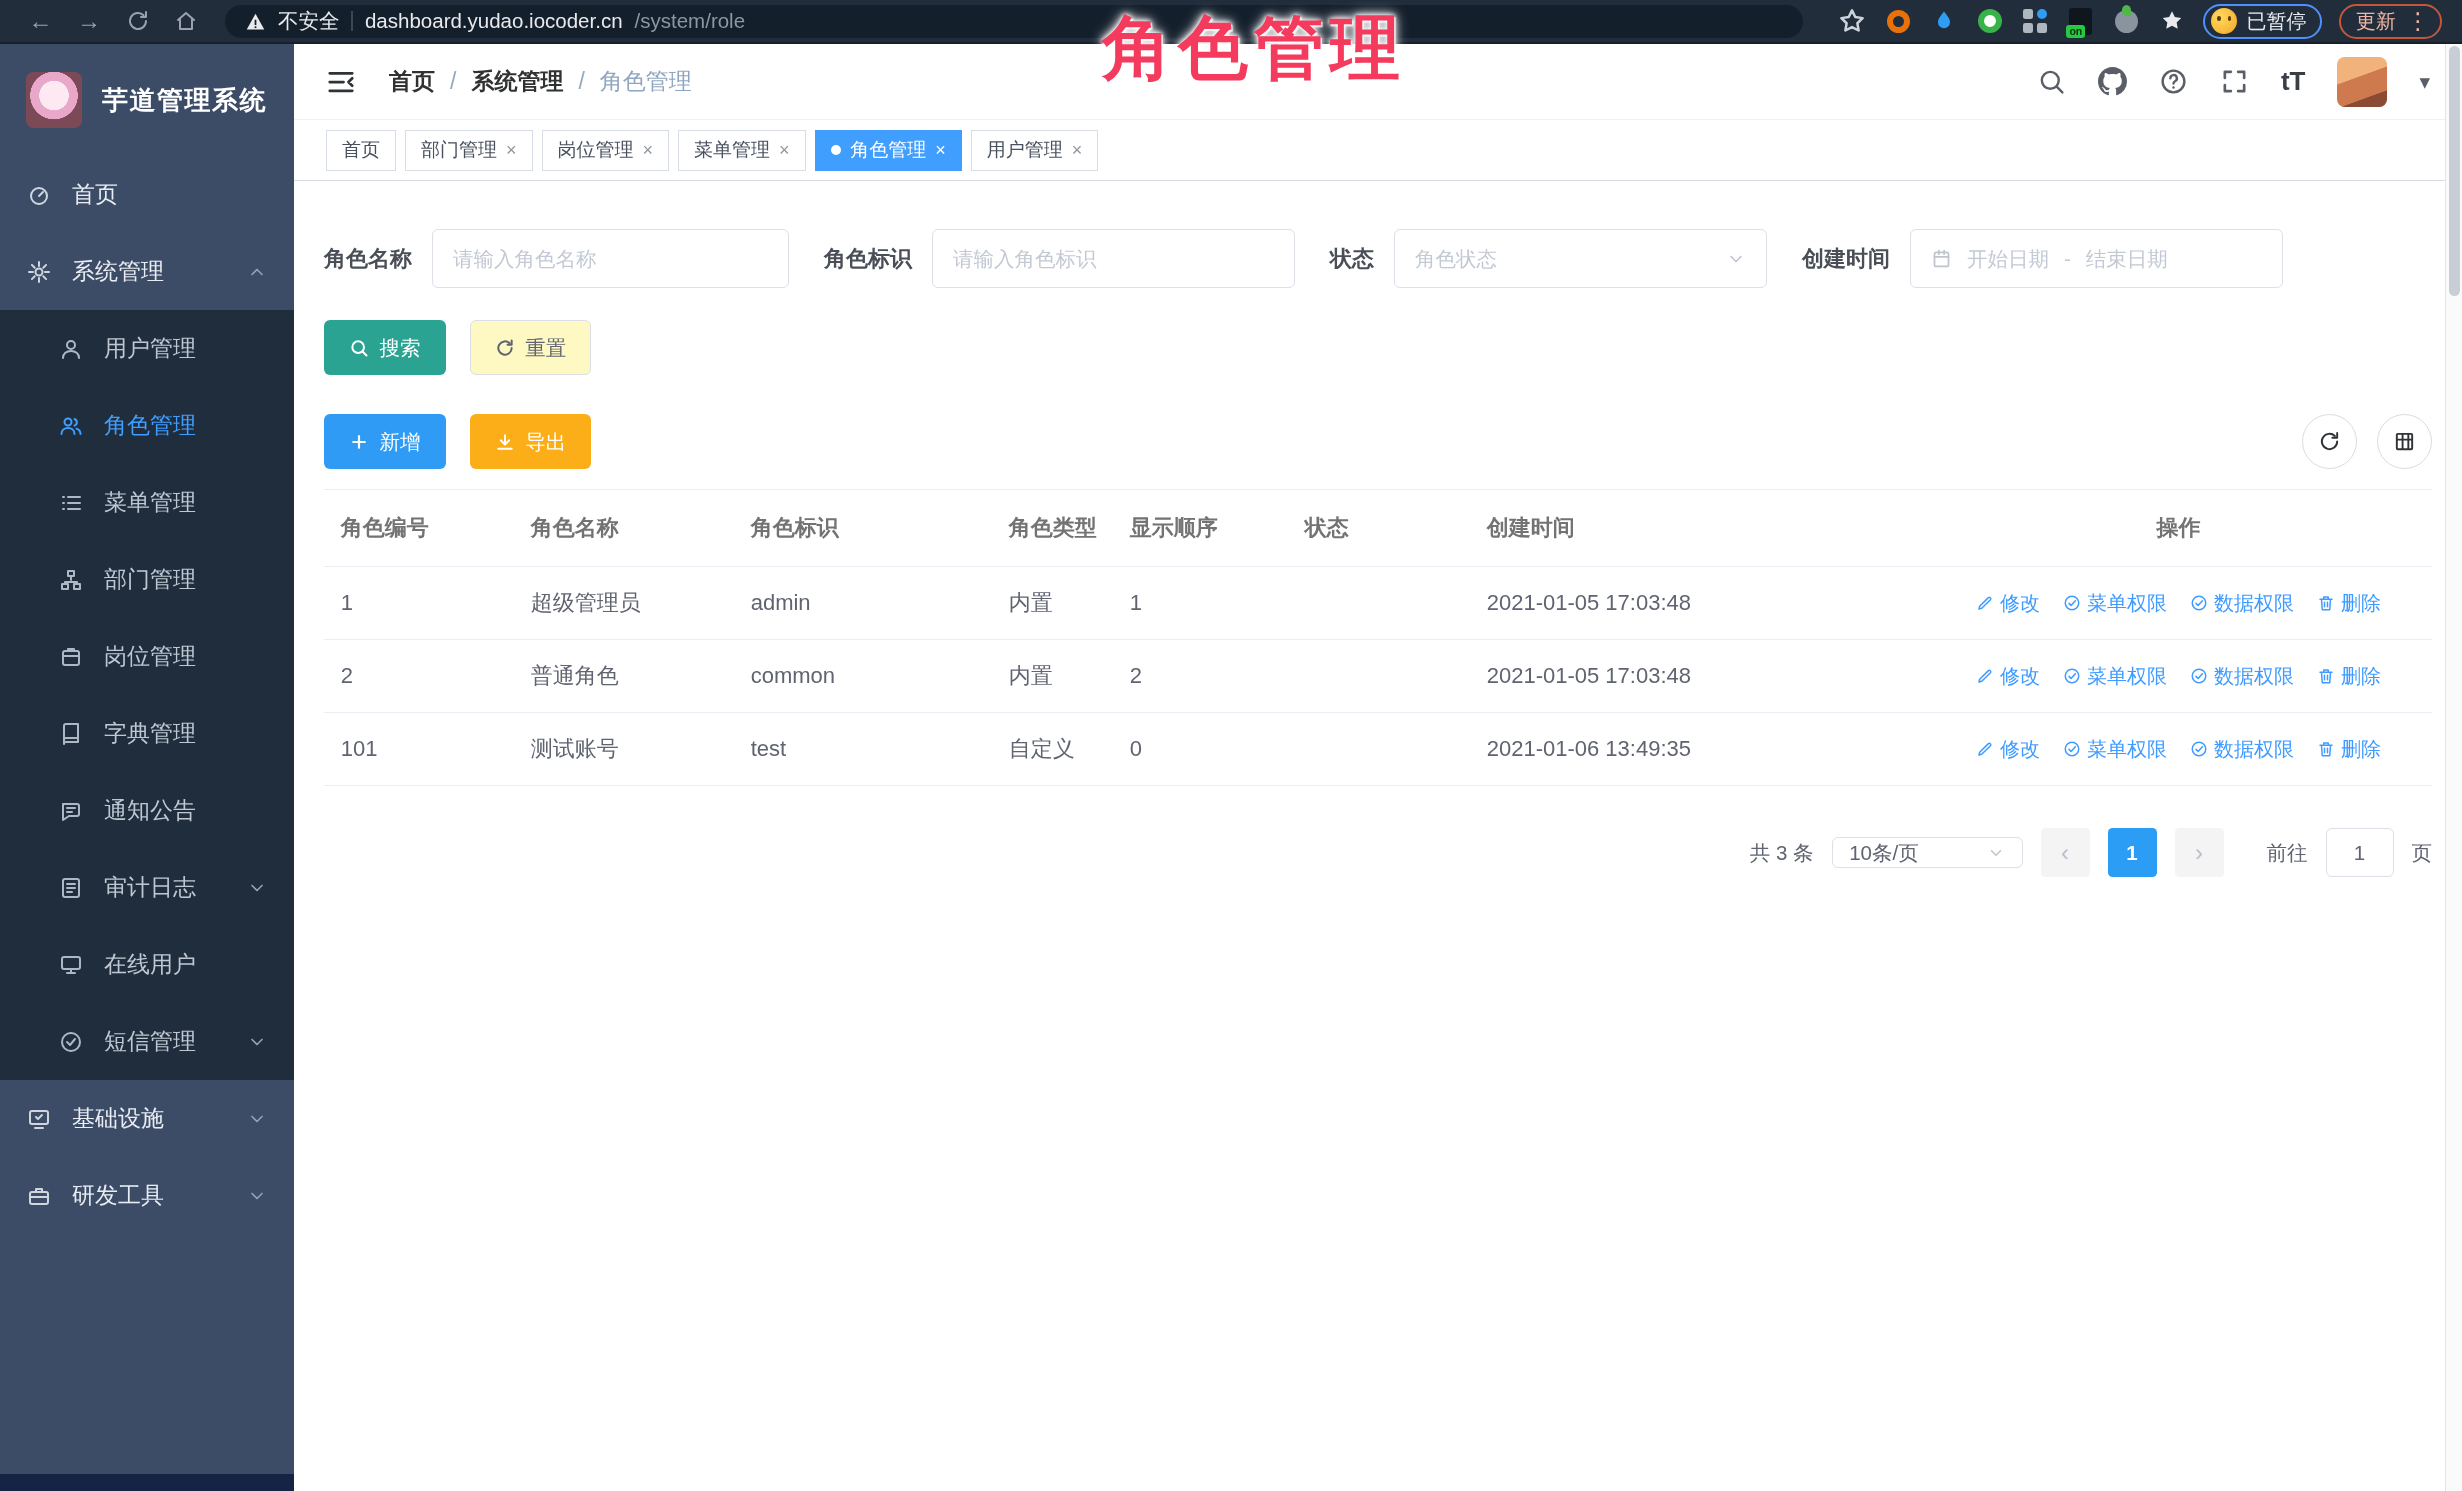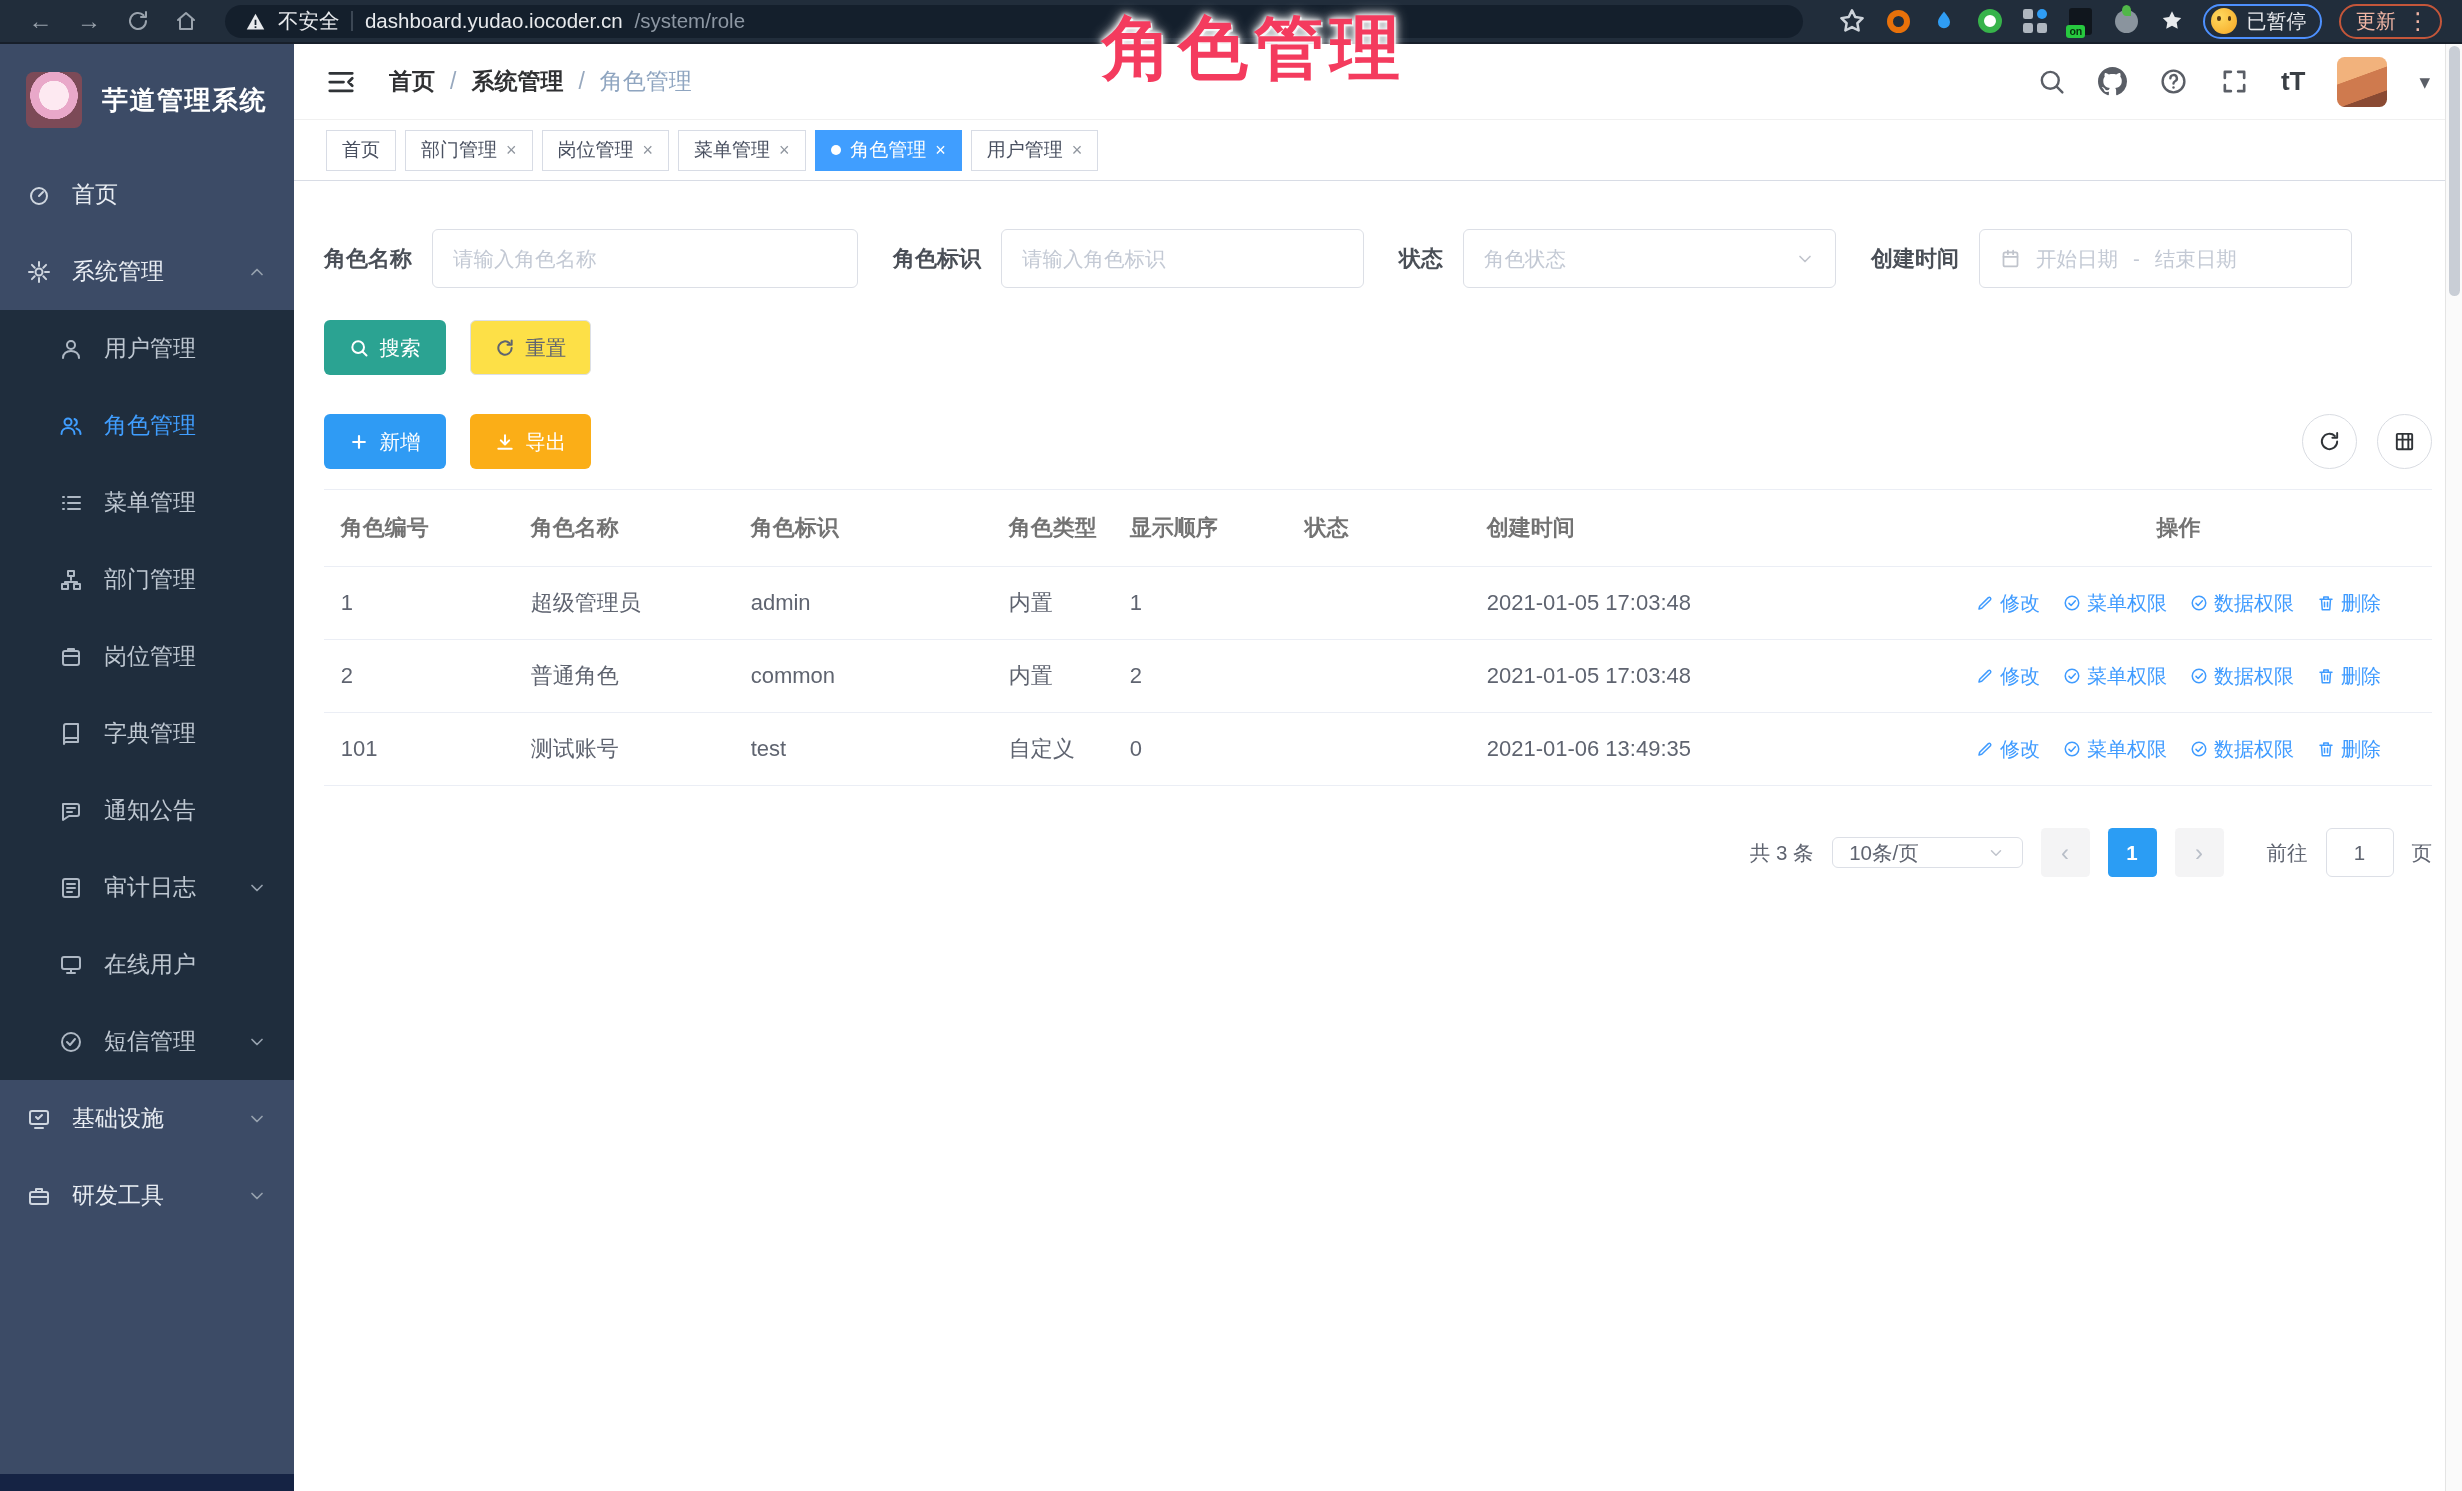--- a/index.html
+++ b/index.html
@@ -89,21 +89,21 @@
   .f-box input::placeholder{color:#c3c9d4}
   .ph{color:#c3c9d4;font-size:20.5px}
   .sel-caret{margin-left:auto;width:20px;height:20px;color:#c0c4cc}
   .date-box{gap:15px;margin-right:0}
   .date-box .ic{width:21px;height:21px;color:#c0c4cc}
   .range-sep{color:#c3c9d4;font-size:20.5px}
 
   .btn{height:55px;border-radius:6px;display:inline-flex;align-items:center;gap:10.6px;padding:0 24px;font-size:20.5px;border:1.5px solid transparent;cursor:pointer;font-family:inherit}
   .btn .ic{width:20px;height:20px}
   .btn-search{background:#2ba392;color:#fff}
-  .btn-reset{background:#fde047;border-color:#dcdfe6;color:#5f6470}
+  .btn-reset{background:#fef9c3;border-color:#dcdfe6;color:#5f6470}
   .btn-add{background:#2f9bf4;color:#fff}
   .btn-export{background:#fbae17;color:#fff}
   .search-row{display:flex;gap:24px;margin-top:32px}
   .toolbar-row{display:flex;gap:24px;align-items:center;margin-top:39px}
   .toolbar-right{margin-left:auto;display:flex;gap:20px}
   .circle-btn{width:55px;height:55px;border-radius:50%;border:1.5px solid #d9dce2;background:#fff;display:flex;align-items:center;justify-content:center;color:#2f3337;cursor:pointer}
   .circle-btn .ic{width:23px;height:23px}
 
   
   .table{margin-top:20px;border-top:1.5px solid #ebeef5}
@@ -474,21 +474,21 @@
 
     <span class="tag-label">用户管理</span>
     <span class="x">×</span>
   </div>
       </div>
 
     <div class="content">
 
       <div class="filter-row">
         <span class="f-label">角色名称</span>
-        <div class="f-box" style="width:426px">
+        <div class="f-box" style="width:357px">
           <input placeholder="请输入角色名称" style="">
         </div>
         <span class="f-label">角色标识</span>
         <div class="f-box" style="width:363px">
           <input placeholder="请输入角色标识" style="">
         </div>
         <span class="f-label">状态</span>
         <div class="f-box" style="width:373px">
           <span class="ph">角色状态</span>
           <span class="ic sel-caret">

